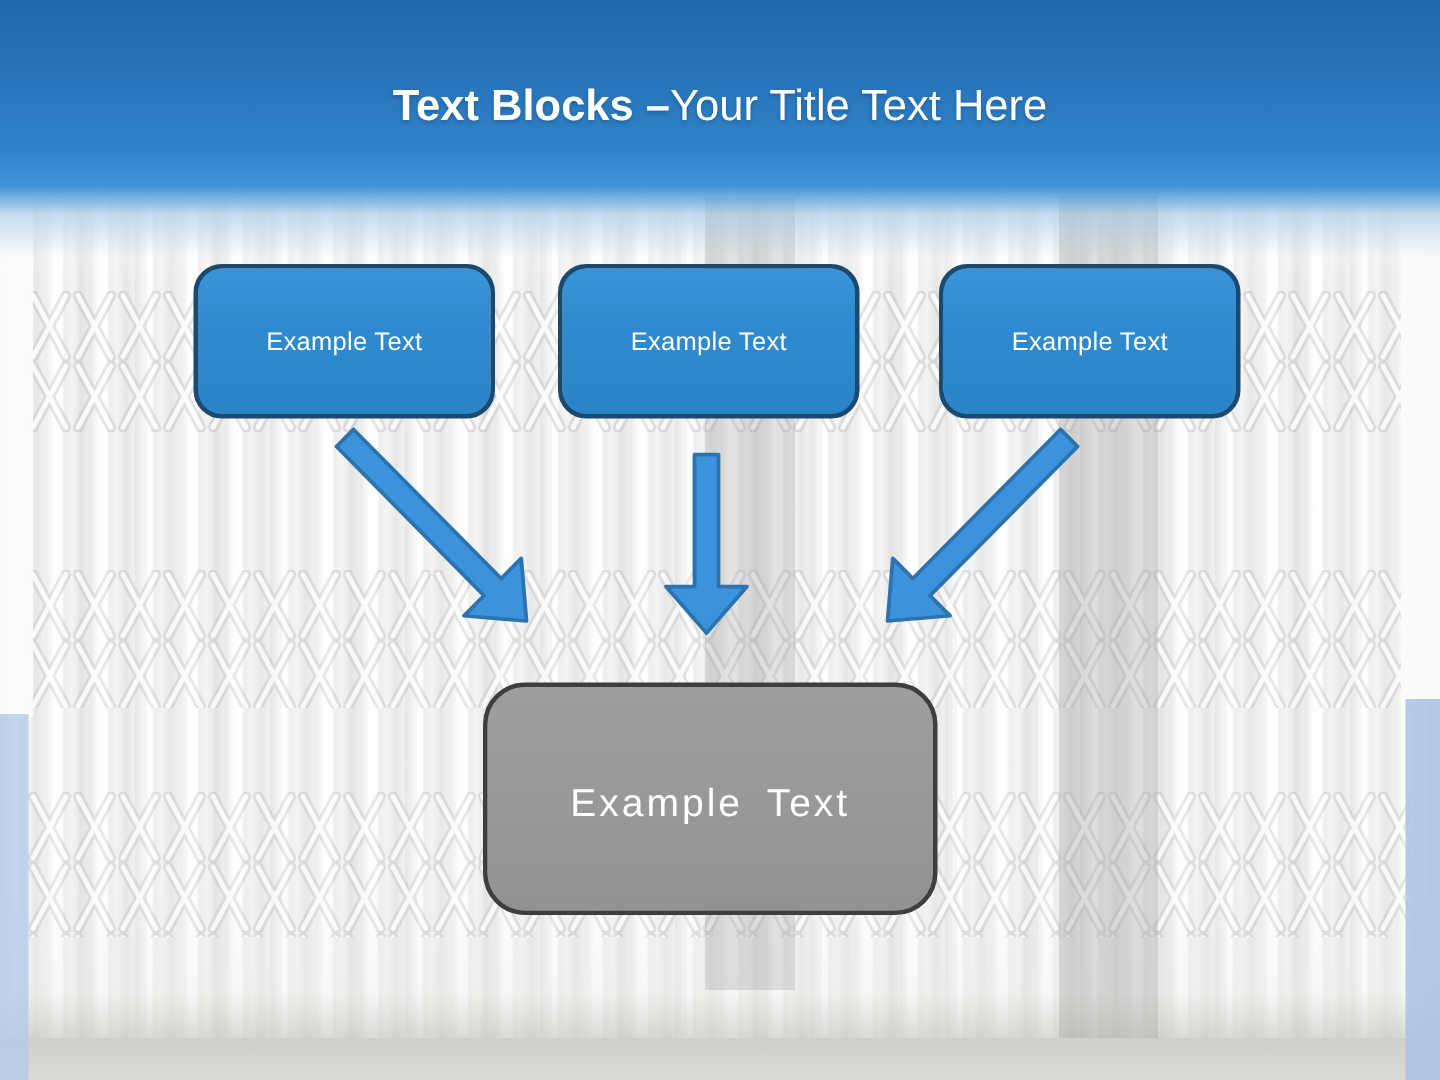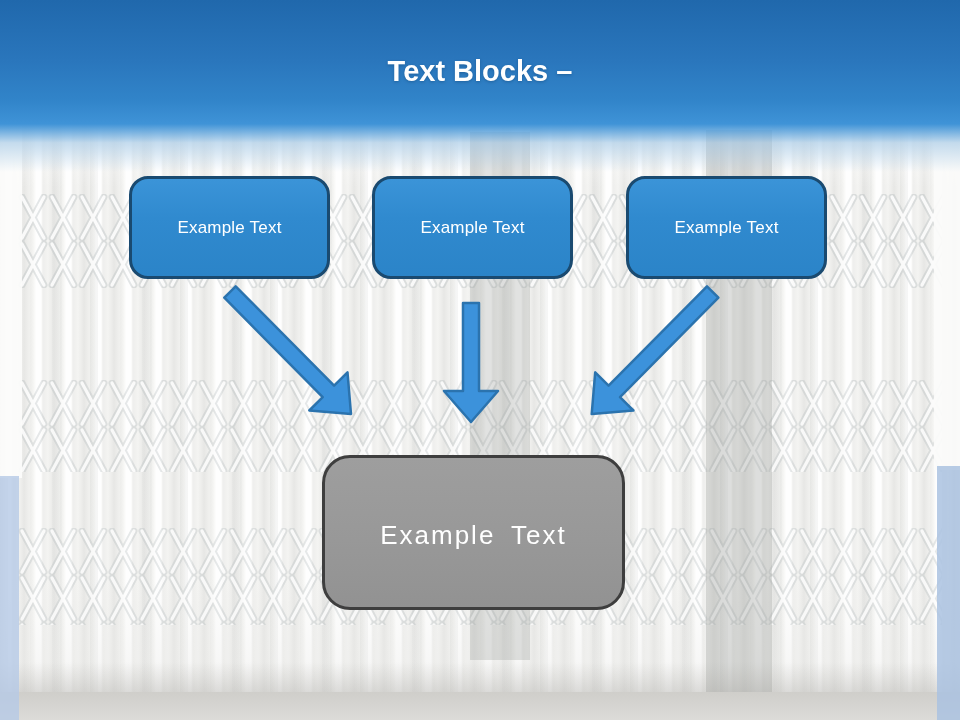--- a/index.html
+++ b/index.html
@@ -136,20 +136,21 @@
     <div class="ground"></div>
     <div class="edge edge-left"></div>
     <div class="edge edge-right"></div>
     <div class="wall wall-left"></div>
     <div class="wall wall-right"></div>
   </div>
 
   <header class="titlebar">
     <h1 class="title">
       <span class="t-em">Text Blocks –</span>
+      <span class="t-rest">Your Title Text Here</span>
     </h1>
   </header>
 
   <svg class="arrows" viewBox="0 0 960 720">
     <polygon class="arrow" points="235.7,286.3 334.1,385.7 347.5,372.3 351,414 309.3,410.5 322.7,397.1 224.3,297.7"></polygon>
     <polygon class="arrow" points="463,303 479,303 479,391 498,391 471,422 444,391 463,391"></polygon>
     <polygon class="arrow" points="707,286.3 608.6,385.7 595.2,372.3 591.7,414 633.4,410.5 620,397.1 718.4,297.7"></polygon>
   </svg>
 
   <div class="block block-1">

